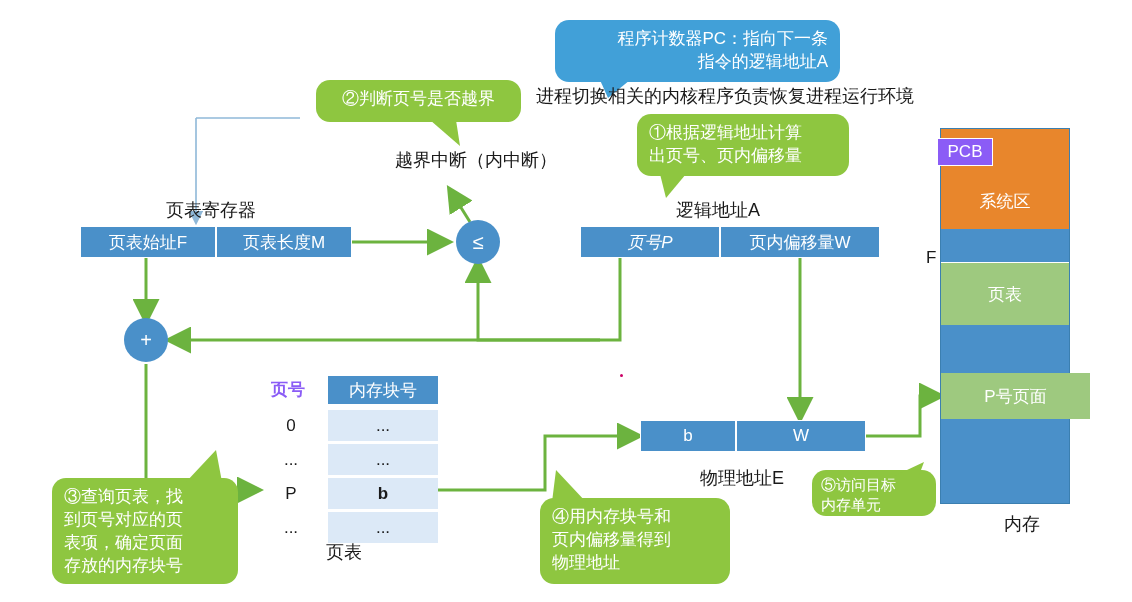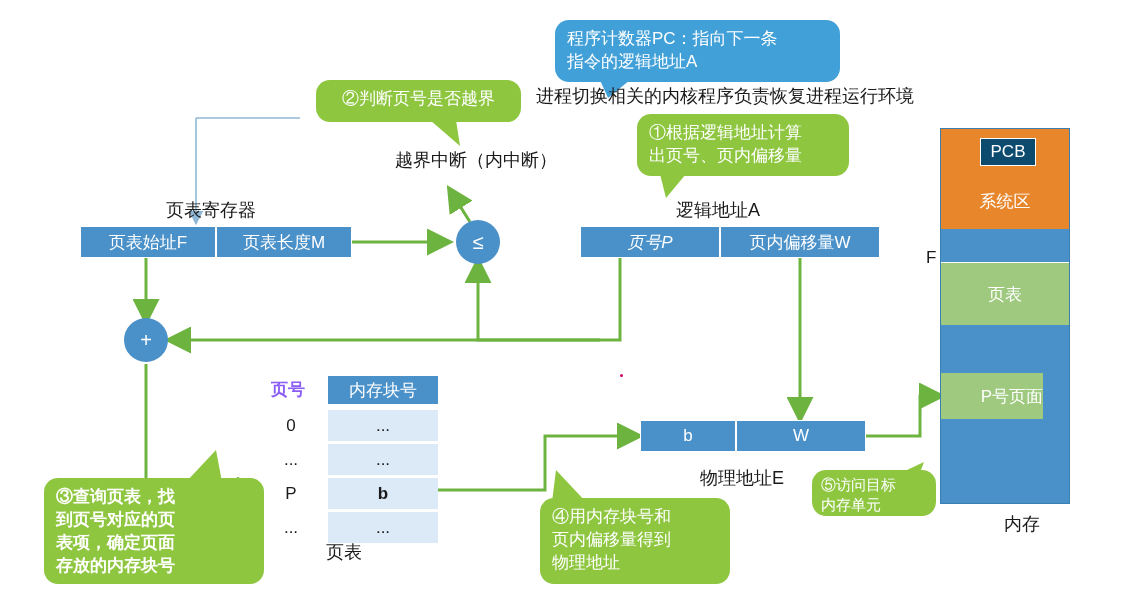--- a/index.html
+++ b/index.html
@@ -145,21 +145,21 @@
 
     <path d="M437,490 L545,490 L545,436 L638,436" stroke="#6cb33f" stroke-width="3" fill="none" marker-end="url(#ahGreen)"></path>
 
     <path d="M800,258 L800,418" stroke="#6cb33f" stroke-width="3" fill="none" marker-end="url(#ahGreen)"></path>
 
     <path d="M866,436 L920,436 L920,396 L940,396" stroke="#6cb33f" stroke-width="3" fill="none" marker-end="url(#ahGreen)"></path>
 
     <path d="M940,258 L946,258" stroke="#6cb33f" stroke-width="2" fill="none"></path>
   </svg>
 
-  <div class="abs bubble blue" style="left:555px; top:20px; width:285px; height:62px; text-align:left;">程序计数器PC：指向下一条
+  <div class="abs bubble blue" style="left:555px; top:20px; width:285px; height:62px; text-align:right;">程序计数器PC：指向下一条
 指令的逻辑地址A</div>
   <svg class="abs" style="left:600px; top:80px; width:40px; height:20px;">
     <polygon points="0,0 30,0 8,18" fill="#41a0d8"></polygon>
   </svg>
 
   <div class="abs plainlabel" style="left:536px; top:84px; font-size:18px;">进程切换相关的内核程序负责恢复进程运行环境</div>
 
   <div class="abs bubble green" style="left:316px; top:80px; width:205px; height:42px; text-align:center;">②判断页号是否越界</div>
   <svg class="abs" style="left:430px; top:120px; width:40px; height:28px;">
     <polygon points="0,0 26,0 30,26" fill="#8ec640"></polygon>
@@ -195,21 +195,21 @@
   <div class="abs pt-cell" style="left:328px; top:444px; width:110px; height:32px;">...</div>
 
   <div class="abs pt-rowlabel" style="left:271px; top:478px; width:40px; height:32px;">P</div>
   <div class="abs pt-cell" style="left:328px; top:478px; width:110px; height:32px; font-weight:bold;">b</div>
 
   <div class="abs pt-rowlabel" style="left:271px; top:512px; width:40px; height:32px;">...</div>
   <div class="abs pt-cell" style="left:328px; top:512px; width:110px; height:32px;">...</div>
 
   <div class="abs plainlabel" style="left:326px; top:540px;">页表</div>
 
-  <div class="abs bubble green" style="left:44px; top:478px; width:220px; height:106px; text-align:left;font-weight:bold;">③查询页表，找
+  <div class="abs bubble green" style="left:52px; top:478px; width:186px; height:106px; text-align:left;">③查询页表，找
 到页号对应的页
 表项，确定页面
 存放的内存块号</div>
   <svg class="abs" style="left:186px; top:450px; width:46px; height:34px;">
     <polygon points="0,32 36,32 30,0" fill="#8ec640"></polygon>
   </svg>
 
   <div class="abs bubble green" style="left:540px; top:498px; width:190px; height:86px; text-align:left;">④用内存块号和
 页内偏移量得到
 物理地址</div>
@@ -225,33 +225,33 @@
 内存单元</div>
   <svg class="abs" style="left:890px; top:462px; width:46px; height:20px;">
     <polygon points="0,16 28,16 34,0" fill="#8ec640"></polygon>
   </svg>
 
   <div class="abs mem-outer" style="left:940px; top:128px; width:130px; height:376px;"></div>
 
   <div class="mem-seg" style="left:941px; top:129px; width:128px; height:100px; background:#e8862c;">
     <span style="position:absolute; bottom:16px;">系统区</span>
   </div>
-  <div class="mem-seg" style="left:980px; top:138px; width:56px; height:28px; background:#0c4a6e; border:1px solid #ffffff;">
+  <div class="mem-seg" style="left:937px; top:138px; width:56px; height:28px; background:#8b5cf6; border:1px solid #ffffff;">
     <span>PCB</span>
   </div>
 
   <div class="mem-seg" style="left:941px; top:229px; width:128px; height:34px; background:#4a90c9; border-bottom:1px solid #ffffff;"></div>
 
   <div class="mem-seg" style="left:941px; top:263px; width:128px; height:62px; background:#9ec97f;">
     <span>页表</span>
   </div>
 
   <div class="mem-seg" style="left:941px; top:325px; width:128px; height:48px; background:#4a90c9;"></div>
 
-  <div class="mem-seg" style="left:941px; top:373px; width:102px; height:46px; background:#9ec97f;justify-content:flex-end;">
+  <div class="mem-seg" style="left:941px; top:373px; width:149px; height:46px; background:#9ec97f;">
     <span>P号页面</span>
   </div>
 
   <div class="mem-seg" style="left:941px; top:419px; width:128px; height:84px; background:#4a90c9;"></div>
 
   <div class="abs smalllabel" style="left:926px; top:248px;">F</div>
   <div class="abs plainlabel" style="left:1004px; top:512px;">内存</div>
 
   <div class="dot" style="left:620px; top:374px;"></div>
 

